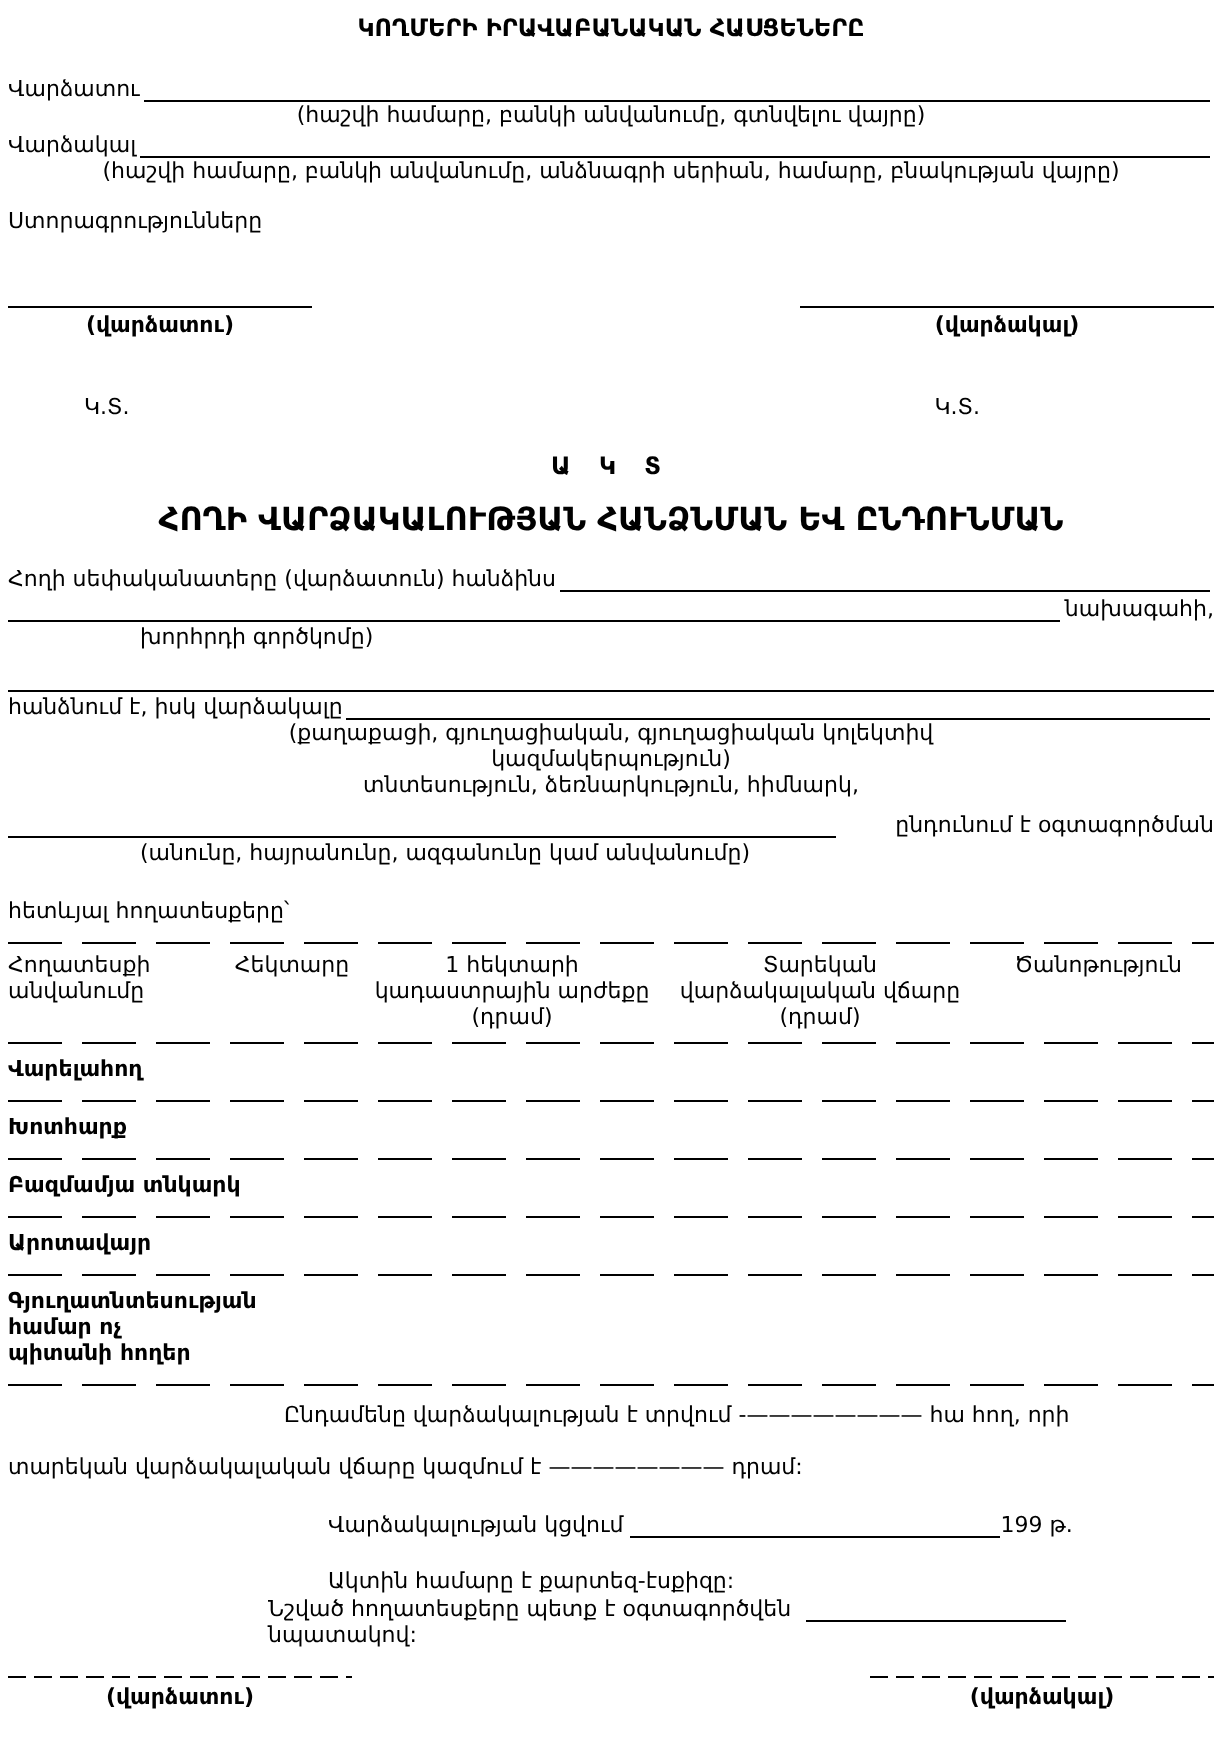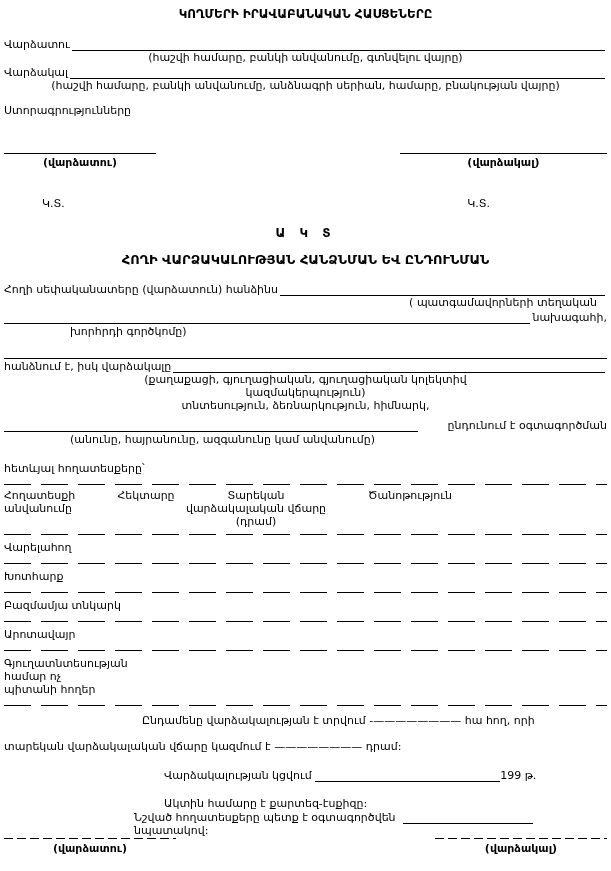--- a/index.html
+++ b/index.html
@@ -20,28 +20,28 @@
   .dashline-sm{height:2px;background:repeating-linear-gradient(90deg,#000 0 9px,transparent 9px 13px);background-size:100% 1px;background-repeat:repeat-x;}
   .sig-top{display:flex;justify-content:space-between;margin-top:24px;}
   .sig-block-l{width:152px;}
   .sig-block-r{width:207px;}
   .sig-line{border-bottom:1px solid #000;height:12px;}
   .sig-cap{text-align:center;margin-top:2px;font-weight:bold;}
   .seal-row{display:flex;justify-content:space-between;margin-top:28px;}
   .seal-l{margin-left:38px;}
   .seal-r{margin-right:117px;}
   .act-title{text-align:center;font-weight:bold;font-size:12px;letter-spacing:5px;margin-top:17px;}
-  .act-sub{text-align:center;font-weight:bold;font-size:13px;margin-top:13px;}
+  .act-sub{text-align:center;font-weight:bold;font-size:16px;margin-top:13px;}
   .right-cap{text-align:right;padding-right:10px;}
   .blank-line{border-bottom:1px solid #000;height:14px;}
   .tbl{margin-top:9px;}
   .tbl-grid{display:grid;grid-template-columns:105px 62px 146px 150px 1fr;column-gap:6px;}
   .tbl-grid .c{text-align:center;}
   .tbl-head{padding:3px 0 6px 0;}
-  .tbl-row-label{padding:5px 0 9px 0;}
+  .tbl-row-label{padding:5px 0 9px 0;font-weight:bold;}
   .ind140{margin-left:138px;}
   .ind160{margin-left:160px;}
   .ind130{margin-left:130px;}
   .footer-sigs{display:flex;justify-content:space-between;position:absolute;top:838px;left:4px;right:4px;}
   .f-block{width:172px;}
 </style>
 </head>
 <body>
 
 <div class="page">
@@ -77,21 +77,20 @@
     <div class="seal-r">Կ.Տ.</div>
   </div>
 
   <div class="act-title">Ա Կ Տ</div>
   <div class="act-sub">ՀՈՂԻ ՎԱՐՁԱԿԱԼՈՒԹՅԱՆ ՀԱՆՁՆՄԱՆ ԵՎ ԸՆԴՈՒՆՄԱՆ</div>
 
   <div class="row-fill" style="margin-top:16px;">
     <span>Հողի սեփականատերը (վարձատուն) հանձինս</span>
     <span class="fill"></span>
   </div>
-  <div class="right-cap cap">( պատգամավորների տեղական</div>
   <div class="row-fill" style="margin-top:1px;">
     <span class="fill" style="margin-left:0;"></span>
     <span>նախագահի,</span>
   </div>
   <div class="cap" style="margin-left:66px;margin-top:1px;">խորհրդի գործկոմը)</div>
 
   <div class="blank-line" style="margin-top:6px;"></div>
 
   <div class="row-fill" style="margin-top:0;">
     <span>հանձնում է, իսկ վարձակալը</span>
@@ -107,20 +106,21 @@
   </div>
   <div class="cap" style="width:437px;text-align:center;margin-top:1px;">(անունը, հայրանունը, ազգանունը կամ անվանումը)</div>
 
   <div style="margin-top:16px;">հետևյալ հողատեսքերը՝</div>
 
   <div class="tbl">
     <div class="dashline"></div>
     <div class="tbl-grid tbl-head">
       <div>Հողատեսքի անվանումը</div>
       <div class="c">Հեկտարը</div>
+      <div class="c">1 հեկտարի կադաստրային արժեքը (դրամ)</div>
       <div class="c">Տարեկան վարձակալական վճարը (դրամ)</div>
       <div class="c">Ծանոթություն</div>
     </div>
     <div class="dashline"></div>
 
     <div class="tbl-row-label">Վարելահող</div>
     <div class="dashline"></div>
 
     <div class="tbl-row-label">Խոտհարք</div>
     <div class="dashline"></div>

